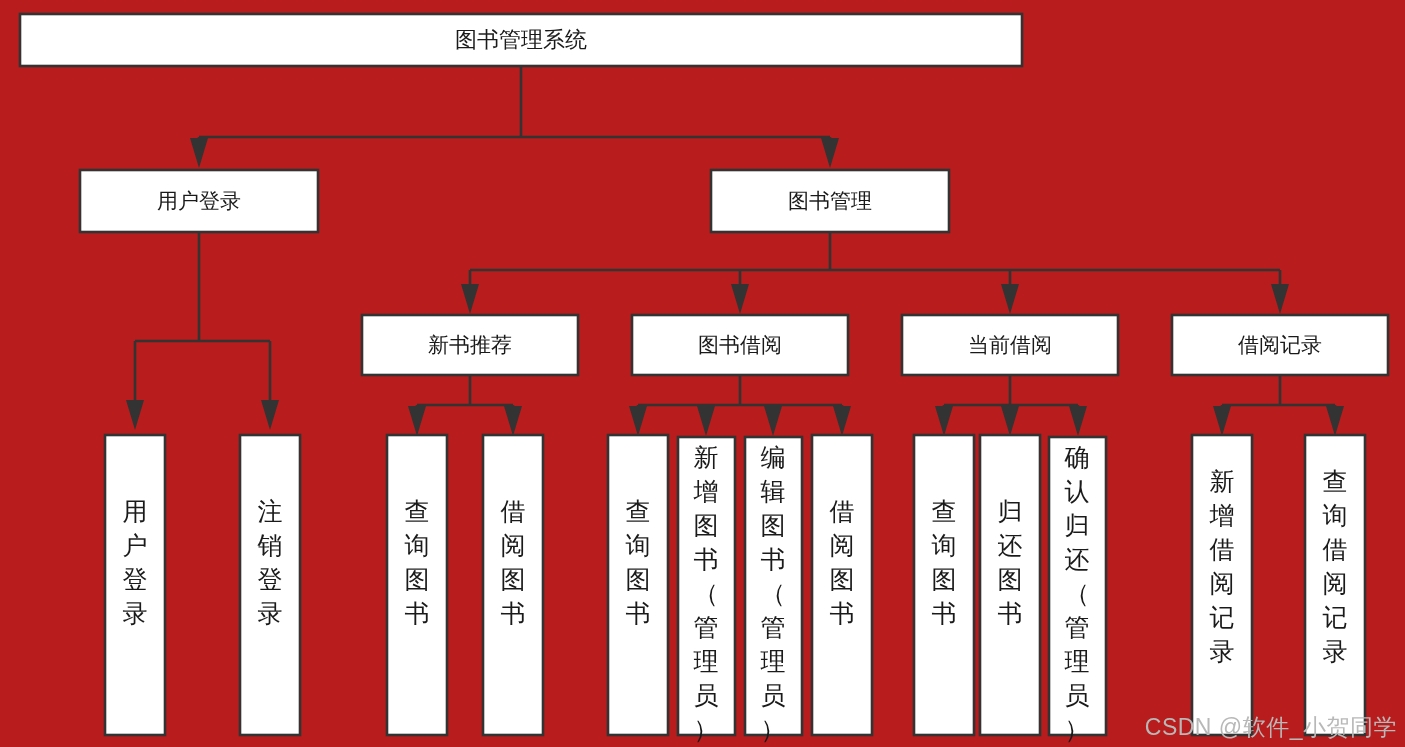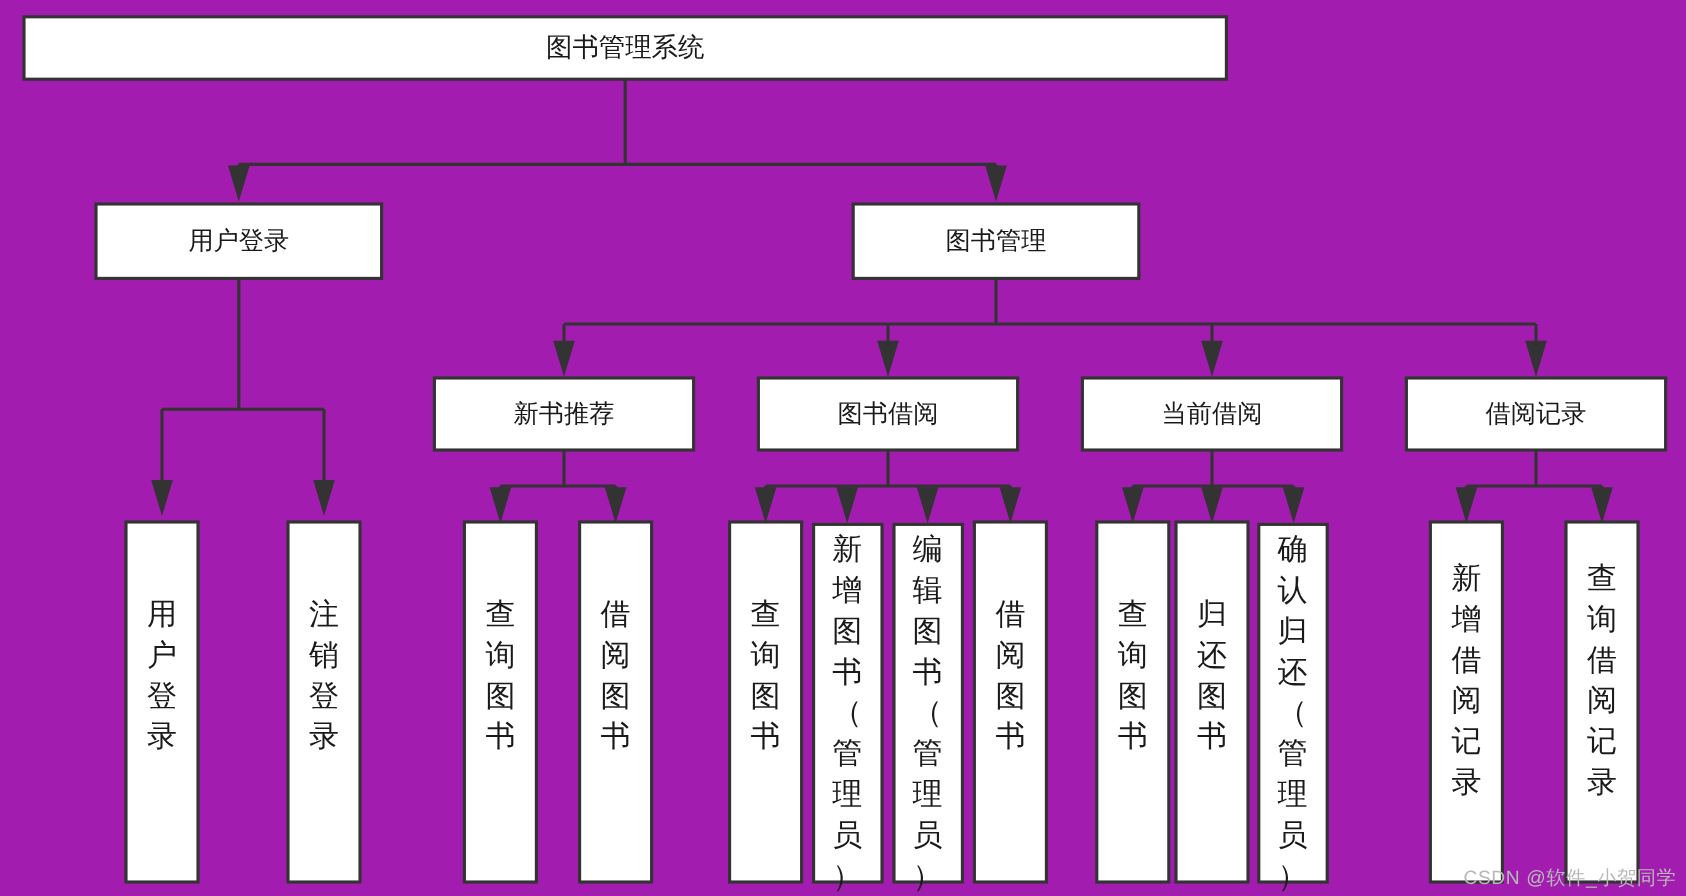--- a/index.html
+++ b/index.html
@@ -10,21 +10,21 @@
   body {
     width: 1405px;
     height: 747px;
     font-family: "Liberation Sans", "DejaVu Sans", sans-serif;
     overflow: hidden;
   }
   #diagram-root {
     position: relative;
     width: 1405px;
     height: 747px;
-    background: #a21caf;
+    background: #b91c1c;
   }
   svg#tree-svg {
     position: absolute;
     left: 0;
     top: 0;
     width: 1405px;
     height: 747px;
     display: block;
   }
   .node-box {
@@ -56,21 +56,21 @@
   }
   .arrow-head {
     fill: #333333;
     stroke: none;
   }
   .watermark {
     position: absolute;
     right: 8px;
     bottom: 4px;
     font-family: "Liberation Sans", "DejaVu Sans", sans-serif;
-    font-size: 16px;
+    font-size: 23px;
     color: #b8b8b8;
     white-space: nowrap;
     letter-spacing: 0.5px;
     pointer-events: none;
     margin-left: 28px;
   }
 </style>
 </head>
 <body>
 

